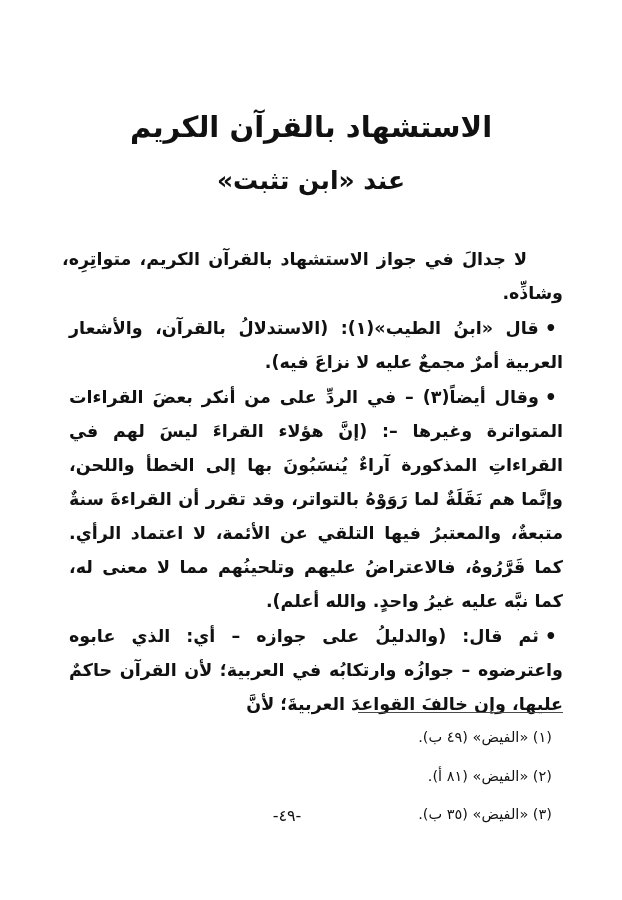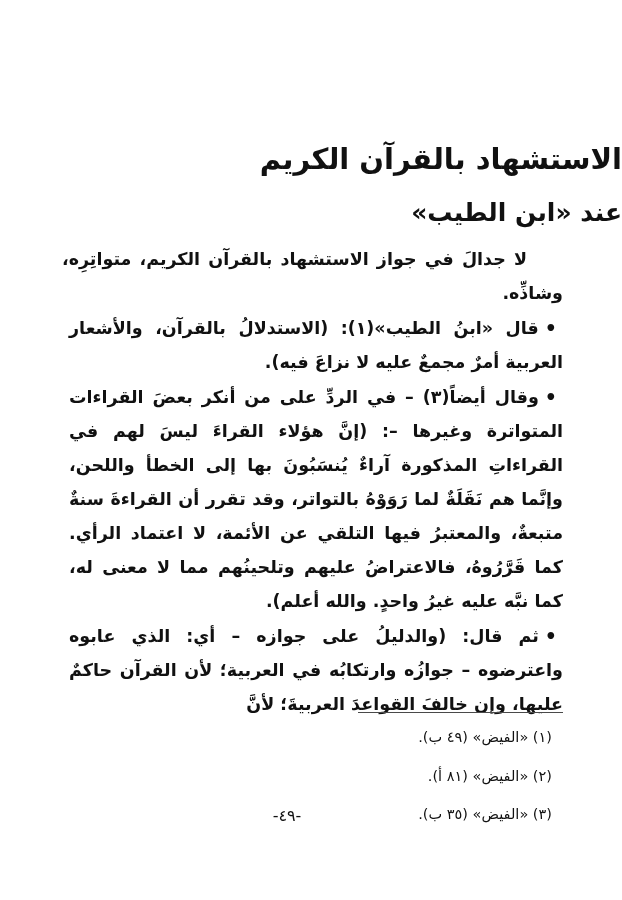--- a/index.html
+++ b/index.html
@@ -11,23 +11,22 @@
     background: #ffffff;
     font-family: "DejaVu Sans", sans-serif;
     color: #111111;
     overflow: hidden;
   }
   .title-block {
     position: absolute;
     top: 110px;
     left: 0;
     width: 100%;
-    text-align: right;
+    text-align: center;
     direction: rtl;
-    margin-top: 32px;
   }
   .title-line1 {
     font-size: 29px;
     font-weight: bold;
     letter-spacing: 1px;
     margin: 0;
   }
   .title-line2 {
     font-size: 25px;
     font-weight: bold;
@@ -84,21 +83,21 @@
     letter-spacing: 1px;
   }
 </style>
 </head>
 <body>
 
 <div class="page">
 
   <div class="title-block">
     <h1 class="title-line1">الاستشهاد بالقرآن الكريم</h1>
-    <h2 class="title-line2">عند «ابن الطيب»</h2>
+    <h2 class="title-line2">عند «ابن تثبت»</h2>
   </div>
 
   <div class="body-text">
     <p class="para intro"><span>لا جدالَ في جواز الاستشهاد بالقرآن الكريم، متواتِرِه، وشاذِّه.</span></p>
 
     <p class="para bulleted"><span class="bullet">•</span><span>قال «ابنُ الطيب»(١): (الاستدلالُ بالقرآن، والأشعار العربية أمرٌ مجمعٌ عليه لا نزاعَ فيه).</span></p>
 
 
     <p class="para bulleted"><span class="bullet">•</span><span>وقال أيضاً(٣) – في الردِّ على من أنكر بعضَ القراءات المتواترة وغيرها –: (إنَّ هؤلاء القراءَ ليسَ لهم في القراءاتِ المذكورة آراءٌ يُنسَبُونَ بها إلى الخطأ واللحن، وإنَّما هم نَقَلَةٌ لما رَوَوْهُ بالتواتر، وقد تقرر أن القراءةَ سنةٌ متبعةٌ، والمعتبرُ فيها التلقي عن الأئمة، لا اعتماد الرأي. كما قَرَّرُوهُ، فالاعتراضُ عليهم وتلحينُهم مما لا معنى له، كما نبَّه عليه غيرُ واحدٍ. والله أعلم).</span></p>
 

